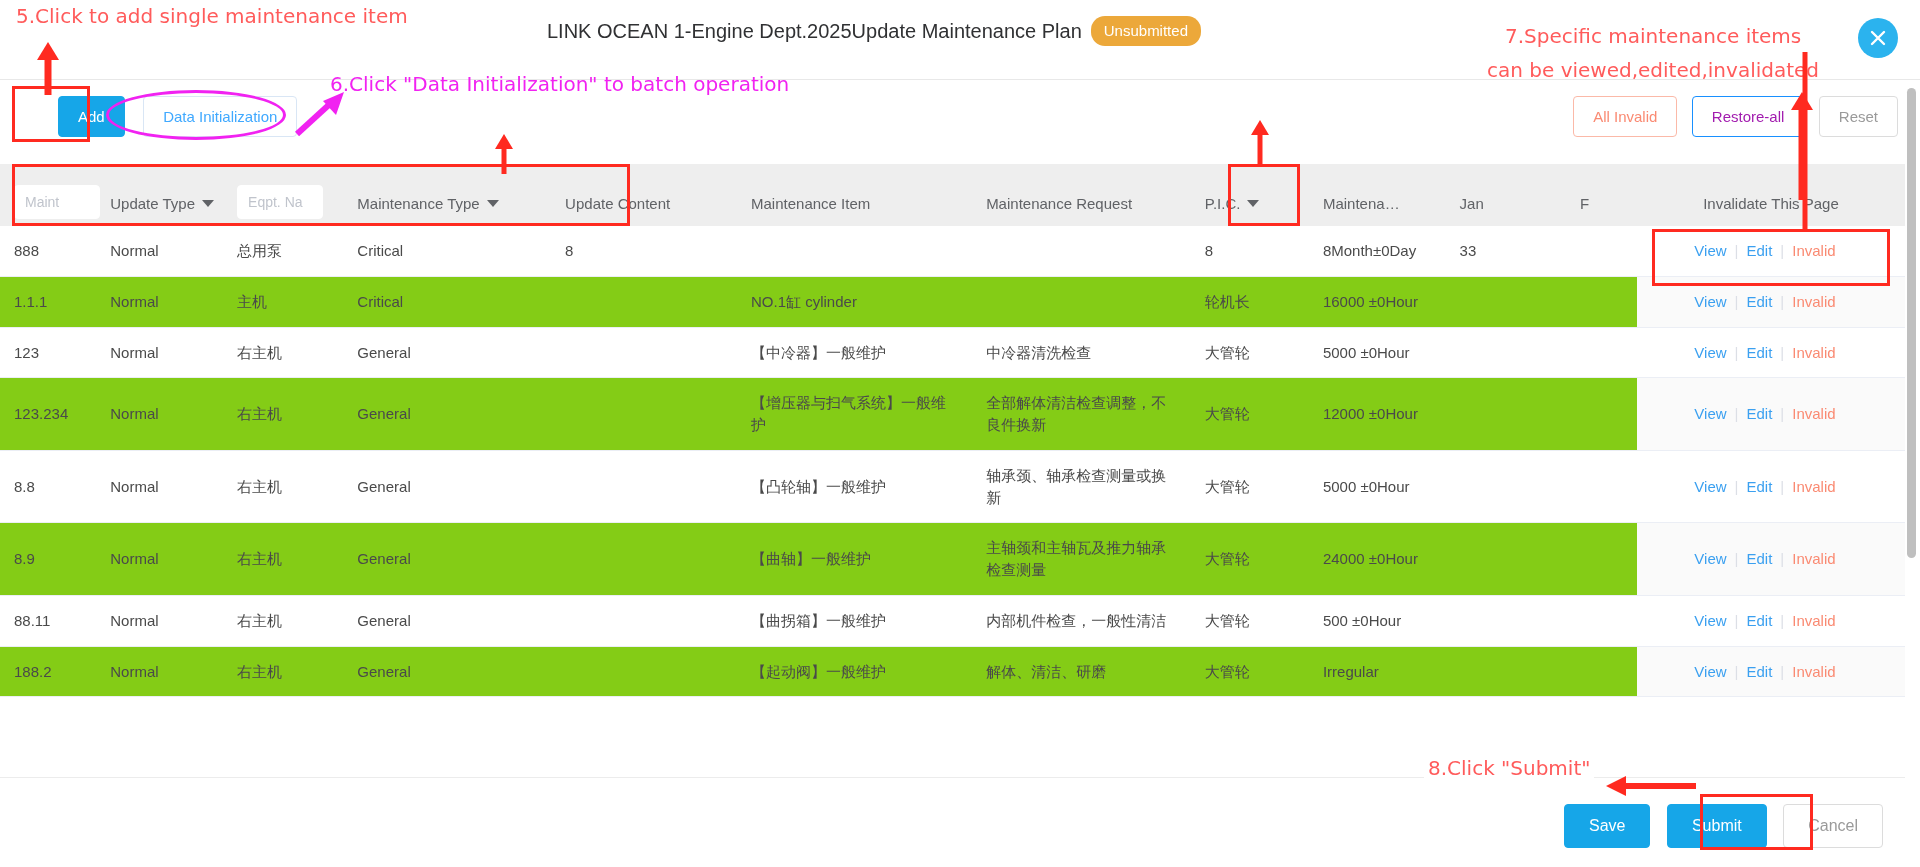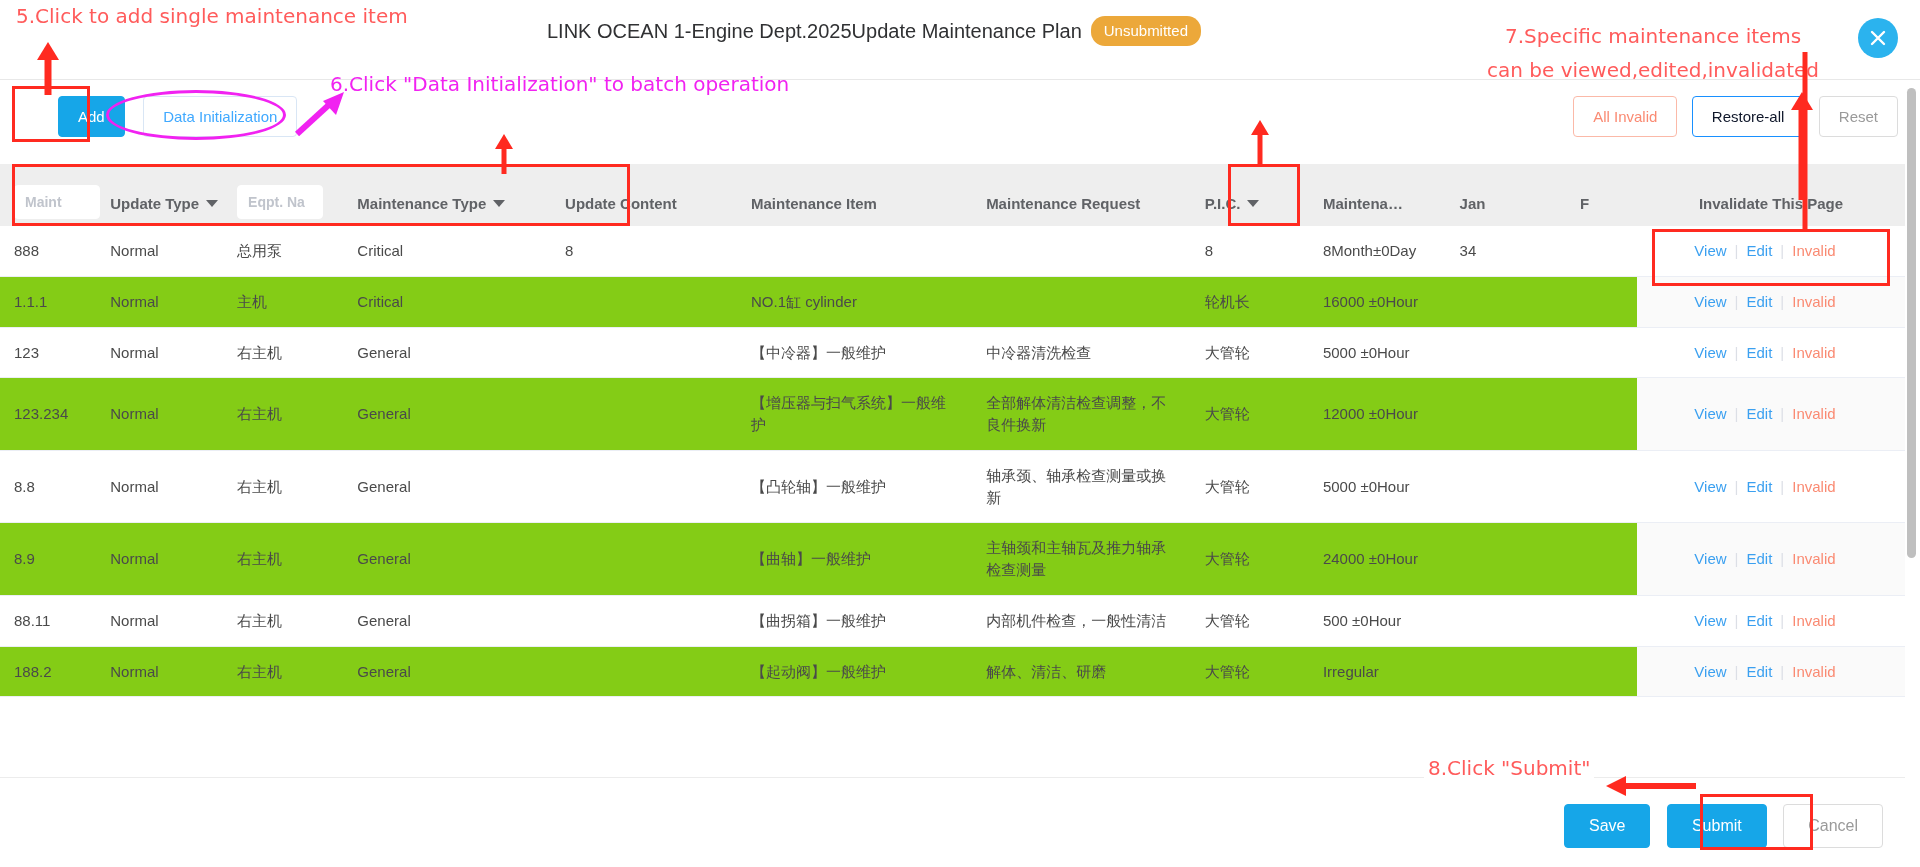--- a/index.html
+++ b/index.html
@@ -40,35 +40,35 @@
   
   .toolbar { position: absolute; top: 96px; left: 18px; margin-left: 40px; }
   .btn {
     display: inline-block; font-size: 15px; line-height: 1;
     padding: 12px 19px; border-radius: 4px; cursor: pointer;
     border: 1px solid transparent; white-space: nowrap;
   }
   .btn-primary { background: #16A6E8; color: #fff; border-color: #16A6E8; }
   .btn-ghost-blue { background: #fff; color: #40A9FF; border-color: #d9e6f5; }
   .btn-ghost-red { background: #fff; color: #FA8A72; border-color: #FBB9A8; }
-  .btn-ghost-blue2 { background: #fff; color: #0f172a; border-color: #1890FF; }
+  .btn-ghost-blue2 { background: #fff; color: #a21caf; border-color: #1890FF; }
   .btn-ghost-grey { background: #fff; color: #9a9a9a; border-color: #dcdcdc; }
 
   .toolbar-right { position: absolute; top: 96px; right: 22px; }
   .toolbar-right .btn { margin-left: 10px; }
 
   
   .table-wrap {
     position: absolute; left: 0; top: 164px;
     width: 1905px; height: 608px; overflow: hidden;
     background: #fff;
   }
   table.grid { border-collapse: collapse; width: 1905px; table-layout: fixed; }
   table.grid th {
-    background: #EEEEEE; color: #606266; font-weight: bold;
+    background: #EEEEEE; color: #606266; font-weight: normal;
     font-size: 15px; text-align: left;
     padding: 16px 0 0 14px; height: 62px; vertical-align: middle;
   }
   table.grid td {
     font-size: 15px; color: #4a4a4a; text-align: left;
     padding: 14px 12px 14px 14px; vertical-align: middle;
     border-bottom: 1px solid #ebeef5; line-height: 1.45;
   }
   tr.striped td { background: #84cc16; }
 
@@ -202,21 +202,21 @@
           <tr>
             <td class="col-id">888</td>
             <td>Normal</td>
             <td>总用泵</td>
             <td class="crit">Critical</td>
             <td>8</td>
             <td></td>
             <td></td>
             <td>8</td>
             <td>8Month±0Day</td>
-            <td>34</td>
+            <td>33</td>
             <td></td>
             <td class="actions-cell act-col"><span class="act-link">View</span><span class="act-sep">|</span><span class="act-link">Edit</span><span class="act-sep">|</span><span class="act-link danger">Invalid</span></td>
           </tr>
           <tr class="striped">
             <td class="col-id">1.1.1</td>
             <td>Normal</td>
             <td>主机</td>
             <td class="crit">Critical</td>
             <td></td>
             <td>NO.1缸 cylinder</td>

